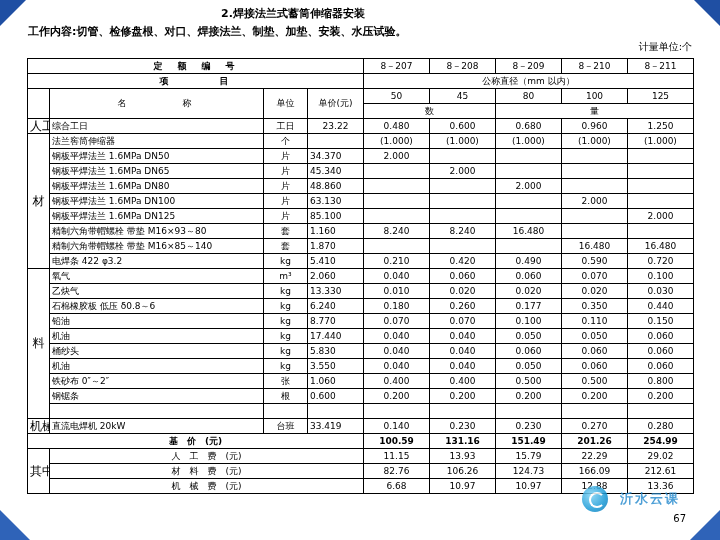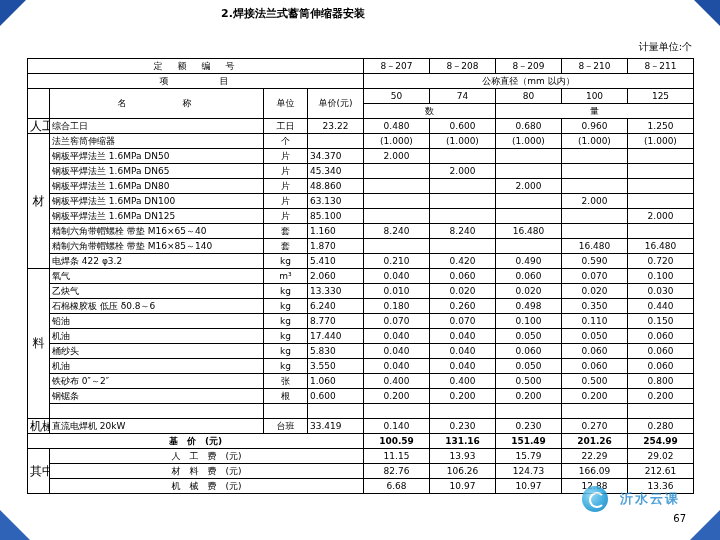--- a/index.html
+++ b/index.html
@@ -44,21 +44,21 @@
     padding:0 2px;
     height:14px;
     line-height:13px;
     white-space:nowrap;
     overflow:hidden;
   }
   .c{text-align:center;}
   .l{text-align:left;}
   .r{text-align:left;}
   .b{font-weight:bold;}
-  .hdr{font-weight:normal;letter-spacing:3px;}
+  .hdr{font-weight:bold;letter-spacing:3px;}
   .small{font-size:12px;}
   .tall{height:16px;}
   .sp{letter-spacing:4px;}
   .pagenum{
     position:absolute;right:34px;bottom:16px;font-size:10px;color:#000;
   }
   .watermark{
     position:absolute;right:40px;bottom:28px;
     display:flex;align-items:center;gap:12px;
     opacity:.85;
@@ -78,20 +78,21 @@
 <body>
 
 <div class="page">
 
   <div class="corner-tl"></div>
   <div class="corner-tr"></div>
   <div class="corner-bl"></div>
   <div class="corner-br"></div>
 
   <div class="title">2.焊接法兰式蓄筒伸缩器安装</div>
+  <div class="worktext">工作内容:切管、检修盘根、对口、焊接法兰、制垫、加垫、安装、水压试验。</div>
   <div class="unitnote">计量单位:个</div>
 
   <table class="main">
     <colgroup>
       <col style="width:22px">
       <col style="width:214px">
       <col style="width:44px">
       <col style="width:56px">
       <col style="width:66px">
       <col style="width:66px">
@@ -114,21 +115,21 @@
         <td colspan="4" class="c hdr tall">项　　　　目</td>
         <td colspan="5" class="c tall">公称直径（mm 以内）</td>
       </tr>
 
       <tr>
         <td rowspan="2" class="c"></td>
         <td rowspan="2" class="c sp">名　　　　称</td>
         <td rowspan="2" class="c">单位</td>
         <td rowspan="2" class="c">单价(元)</td>
         <td class="c">50</td>
-        <td class="c">74</td>
+        <td class="c">45</td>
         <td class="c">80</td>
         <td class="c">100</td>
         <td class="c">125</td>
       </tr>
       <tr>
         <td colspan="2" class="c">数</td>
         <td colspan="3" class="c">量</td>
       </tr>
 
       <tr>
@@ -198,21 +199,21 @@
         <td class="l">钢板平焊法兰 1.6MPa DN125</td>
         <td class="c">片</td>
         <td class="r">85.100</td>
         <td class="c"></td>
         <td class="c"></td>
         <td class="c"></td>
         <td class="c"></td>
         <td class="c">2.000</td>
       </tr>
       <tr>
-        <td class="l">精制六角带帽螺栓 带垫 M16×65～40</td>
+        <td class="l">精制六角带帽螺栓 带垫 M16×93～80</td>
         <td class="c">套</td>
         <td class="r">1.160</td>
         <td class="c">8.240</td>
         <td class="c">8.240</td>
         <td class="c">16.480</td>
         <td class="c"></td>
         <td class="c"></td>
       </tr>
       <tr>
         <td class="l">精制六角带帽螺栓 带垫 M16×85～140</td>
@@ -255,21 +256,21 @@
         <td class="c">0.020</td>
         <td class="c">0.020</td>
         <td class="c">0.030</td>
       </tr>
       <tr>
         <td class="l">石棉橡胶板 低压 δ0.8～6</td>
         <td class="c">kg</td>
         <td class="r">6.240</td>
         <td class="c">0.180</td>
         <td class="c">0.260</td>
-        <td class="c">0.498</td>
+        <td class="c">0.177</td>
         <td class="c">0.350</td>
         <td class="c">0.440</td>
       </tr>
       <tr>
         <td class="l">铅油</td>
         <td class="c">kg</td>
         <td class="r">8.770</td>
         <td class="c">0.070</td>
         <td class="c">0.070</td>
         <td class="c">0.100</td>

